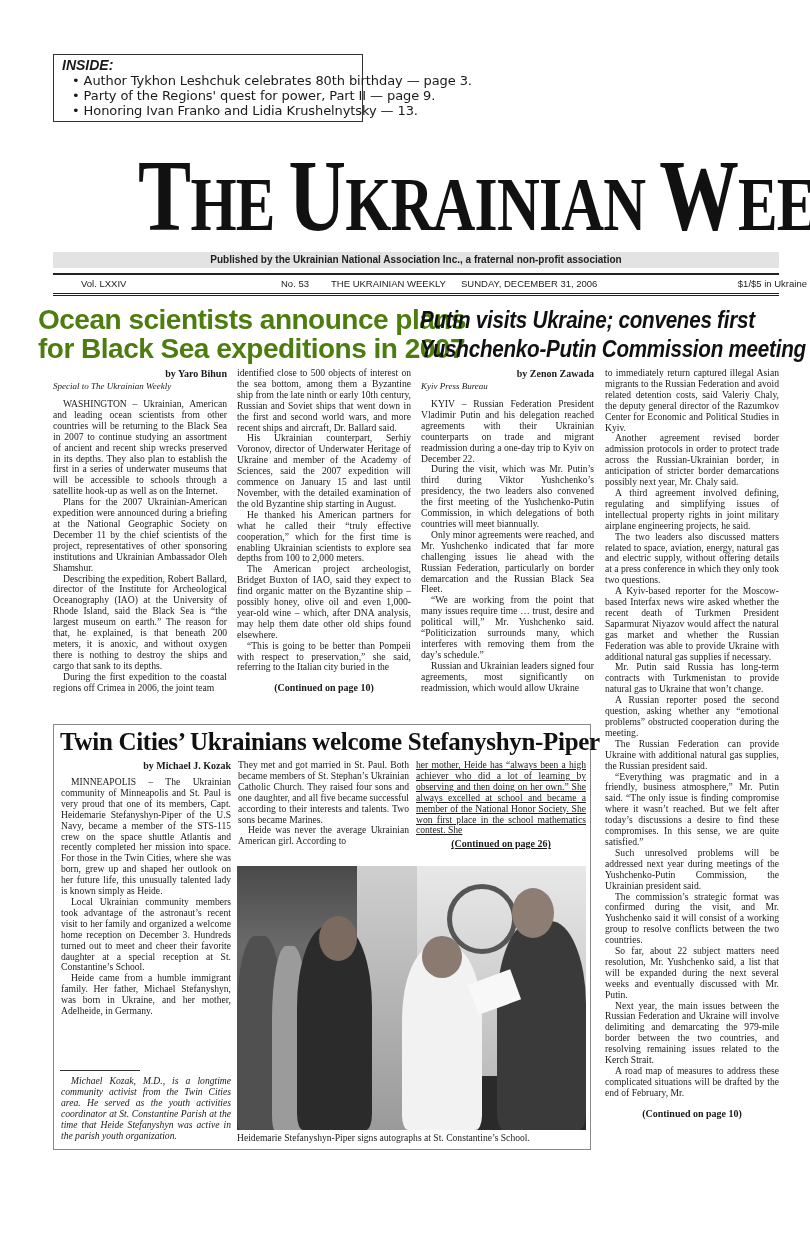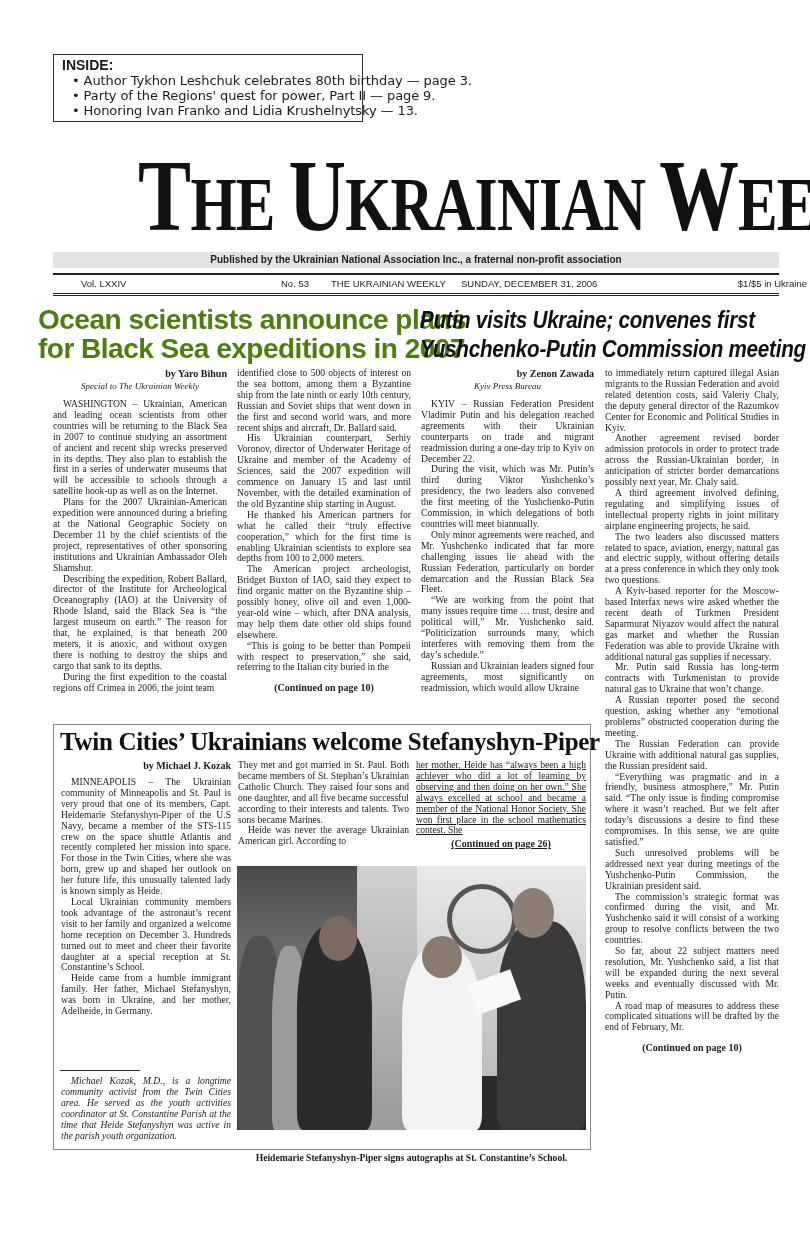--- a/index.html
+++ b/index.html
@@ -1,40 +1,40 @@
 <!DOCTYPE html>
 <html><head>
 <meta charset="utf-8">
 <style>
   * { box-sizing: border-box; margin: 0; padding: 0; }
   html, body { width: 810px; height: 1252px; background: #ffffff; overflow: hidden; }
   body { position: relative; font-family: "Liberation Serif", serif; color: #1a1a1a; }
 
   .inside-box { position: absolute; left: 53px; top: 54px; width: 310px; height: 68px; border: 1.5px solid #333; padding: 3px 8px; }
-  .inside-title { font-family: "Liberation Sans", sans-serif; font-weight: bold; font-size: 14px; line-height: 15px; }
+  .inside-title { font-family: "Liberation Sans", sans-serif; font-weight: bold; font-style: italic; font-size: 14px; line-height: 15px; }
   .inside-item { font-family: "DejaVu Sans", sans-serif; font-size: 13px; line-height: 15px; padding-left: 10px; white-space: nowrap; letter-spacing: -0.1px; }
   .inside-item::before { content: "• "; }
 
   .masthead { position: absolute; left: 60px; top: 148px; width: 710px; height: 96px; text-align: center; font-family: "Liberation Serif", serif; font-weight: bold; color: #111; white-space: nowrap; transform: scaleX(0.78); transform-origin: center; letter-spacing: -1px; }
   .masthead .big { font-size: 102px; line-height: 96px; }
   .masthead .small { font-size: 76px; }
 
   .publisher-bar { position: absolute; left: 53px; top: 252px; width: 726px; height: 16px; background: #e3e3e3; text-align: center; font-family: "Liberation Sans", sans-serif; font-weight: bold; font-size: 10px; line-height: 16px; color: #222; }
   .issue-line-top { position: absolute; left: 53px; top: 273px; width: 726px; border-top: 2px solid #222; }
   .issue-bar { position: absolute; left: 53px; top: 277px; width: 726px; height: 14px; font-family: "Liberation Sans", sans-serif; font-size: 9.5px; line-height: 14px; color: #222; margin-left: 28px; }
   .issue-bar span { position: absolute; top: 0; white-space: nowrap; }
   .issue-line-bot { position: absolute; left: 53px; top: 293px; width: 726px; border-top: 3px double #222; height: 4px; }
 
   .headline-left { position: absolute; left: 38px; top: 305px; width: 358px; font-family: "Liberation Sans", sans-serif; font-weight: bold; font-size: 28px; line-height: 29px; color: #4d7c0f; letter-spacing: -0.5px; white-space: nowrap; }
   .headline-right { position: absolute; left: 420px; top: 305px; width: 360px; font-family: "Liberation Sans", sans-serif; font-weight: bold; font-style: italic; font-size: 24px; line-height: 29px; color: #111; white-space: nowrap; transform: scaleX(0.86); transform-origin: left; letter-spacing: -0.3px; }
 
   .col { position: absolute; font-size: 9.6px; line-height: 10.9px; text-align: justify; color: #1a1a1a; }
   .col p { text-indent: 10px; }
   .byline { text-align: right; font-weight: bold; font-size: 10px; line-height: 12px; }
-  .byline-sub { text-align: center; font-style: italic; font-size: 9px; line-height: 12px; margin-bottom: 7px; }
+  .byline-sub { text-align: left; font-style: italic; font-size: 9px; line-height: 12px; margin-bottom: 7px; }
   .continued { text-align: center; font-weight: bold; font-size: 10px; line-height: 12px; }
 
   .twin-box { position: absolute; left: 53px; top: 724px; width: 538px; height: 426px; border: 1.5px solid #888; }
   .twin-headline { position: absolute; left: 60px; top: 727px; width: 526px; text-align: center; font-family: "Liberation Serif", serif; font-weight: bold; font-size: 25px; line-height: 30px; color: #111; white-space: nowrap; letter-spacing: -0.3px; }
 
   .note-rule { position: absolute; left: 60px; top: 1070px; width: 80px; border-top: 1px solid #333; }
   .note { position: absolute; left: 61px; top: 1076px; width: 170px; font-style: italic; font-size: 9.6px; line-height: 10.9px; text-align: justify; text-indent: 10px; }
 
   .photo { position: absolute; left: 237px; top: 866px; width: 349px; height: 264px; overflow: hidden; background: #2a2a2a; }
   .photo .bg-l { position: absolute; left: 0; top: 0; width: 120px; height: 264px; background: linear-gradient(180deg, #4a4a4a 0%, #6a6a6a 30%, #3a3a3a 100%); }
@@ -44,21 +44,21 @@
   .photo .fig { position: absolute; border-radius: 40% 40% 8% 8%; }
   .photo .f1 { left: 0; top: 70px; width: 45px; height: 194px; background: #505050; }
   .photo .f2 { left: 35px; top: 80px; width: 35px; height: 184px; background: #9b9b9b; }
   .photo .f3 { left: 60px; top: 60px; width: 75px; height: 204px; background: #2b2b2b; }
   .photo .f3h { left: 82px; top: 50px; width: 38px; height: 45px; background: #7a6a60; border-radius: 50%; }
   .photo .f4 { left: 165px; top: 80px; width: 80px; height: 184px; background: #f2f2f2; }
   .photo .f4h { left: 185px; top: 70px; width: 40px; height: 42px; background: #8a7a70; border-radius: 50%; }
   .photo .f5 { left: 260px; top: 55px; width: 89px; height: 209px; background: #3a3a3a; }
   .photo .f5h { left: 275px; top: 22px; width: 42px; height: 50px; background: #8d7d73; border-radius: 50%; }
   .photo .paper { position: absolute; left: 235px; top: 110px; width: 45px; height: 32px; background: #f8f8f8; transform: rotate(-20deg); }
-  .caption { position: absolute; left: 237px; top: 1131px; width: 349px; text-align: center; font-weight: bold; font-size: 9.6px; line-height: 14px; white-space: nowrap; margin-top: 20px; }
+  .caption { position: absolute; left: 237px; top: 1131px; width: 349px; text-align: left; font-weight: normal; font-size: 9.6px; line-height: 14px; white-space: nowrap; }
 </style>
 </head>
 <body>
 
 <div class="inside-box">
   <div class="inside-title">INSIDE:</div>
   <div class="inside-item">Author Tykhon Leshchuk celebrates 80th birthday — page 3.</div>
   <div class="inside-item">Party of the Regions' quest for power, Part II — page 9.</div>
   <div class="inside-item">Honoring Ivan Franko and Lidia Krushelnytsky — 13.</div>
 </div>
@@ -116,20 +116,21 @@
   <p>A third agreement involved defining, regulating and simplifying issues of intellectual property rights in joint military airplane engineering projects, he said.</p>
   <p>The two leaders also discussed matters related to space, aviation, energy, natural gas and electric supply, without offering details at a press conference in which they only took two questions.</p>
   <p>A Kyiv-based reporter for the Moscow-based Interfax news wire asked whether the recent death of Turkmen President Saparmurat Niyazov would affect the natural gas market and whether the Russian Federation was able to provide Ukraine with additional natural gas supplies if necessary.</p>
   <p>Mr. Putin said Russia has long-term contracts with Turkmenistan to provide natural gas to Ukraine that won’t change.</p>
   <p>A Russian reporter posed the second question, asking whether any “emotional problems” obstructed cooperation during the meeting.</p>
   <p>The Russian Federation can provide Ukraine with additional natural gas supplies, the Russian president said.</p>
   <p>“Everything was pragmatic and in a friendly, business atmosphere,” Mr. Putin said. “The only issue is finding compromise where it wasn’t reached. But we felt after today’s discussions a desire to find these compromises. In this sense, we are quite satisfied.”</p>
   <p>Such unresolved problems will be addressed next year during meetings of the Yushchenko-Putin Commission, the Ukrainian president said.</p>
   <p>The commission’s strategic format was confirmed during the visit, and Mr. Yushchenko said it will consist of a working group to resolve conflicts between the two countries.</p>
   <p>So far, about 22 subject matters need resolution, Mr. Yushchenko said, a list that will be expanded during the next several weeks and eventually discussed with Mr. Putin.</p>
+  <p>Next year, the main issues between the Russian Federation and Ukraine will involve delimiting and demarcating the 979-mile border between the two countries, and resolving remaining issues related to the Kerch Strait.</p>
   <p>A road map of measures to address these complicated situations will be drafted by the end of February, Mr.</p>
   <div class="continued" style="margin-top:9px">(Continued on page 10)</div>
 </div>
 
 <div class="twin-box"></div>
 <div class="twin-headline">Twin Cities’ Ukrainians welcome Stefanyshyn-Piper</div>
 <div class="col" style="left:61px; top:760px; width:170px;">
   <div class="byline" style="margin-bottom:5px">by  Michael J. Kozak</div>
   <p>MINNEAPOLIS – The Ukrainian community of Minneapolis and St. Paul is very proud that one of its members, Capt. Heidemarie Stefanyshyn-Piper of the U.S Navy, became a member of the STS-115 crew on the space shuttle Atlantis and recently completed her mission into space. For those in the Twin Cities, where she was born, grew up and shaped her outlook on her future life, this unusually talented lady is known simply as Heide.</p>
   <p>Local Ukrainian community members took advantage of the astronaut’s recent visit to her family and organized a welcome home reception on December 3. Hundreds turned out to meet and cheer their favorite daughter at a special reception at St. Constantine’s School.</p>

